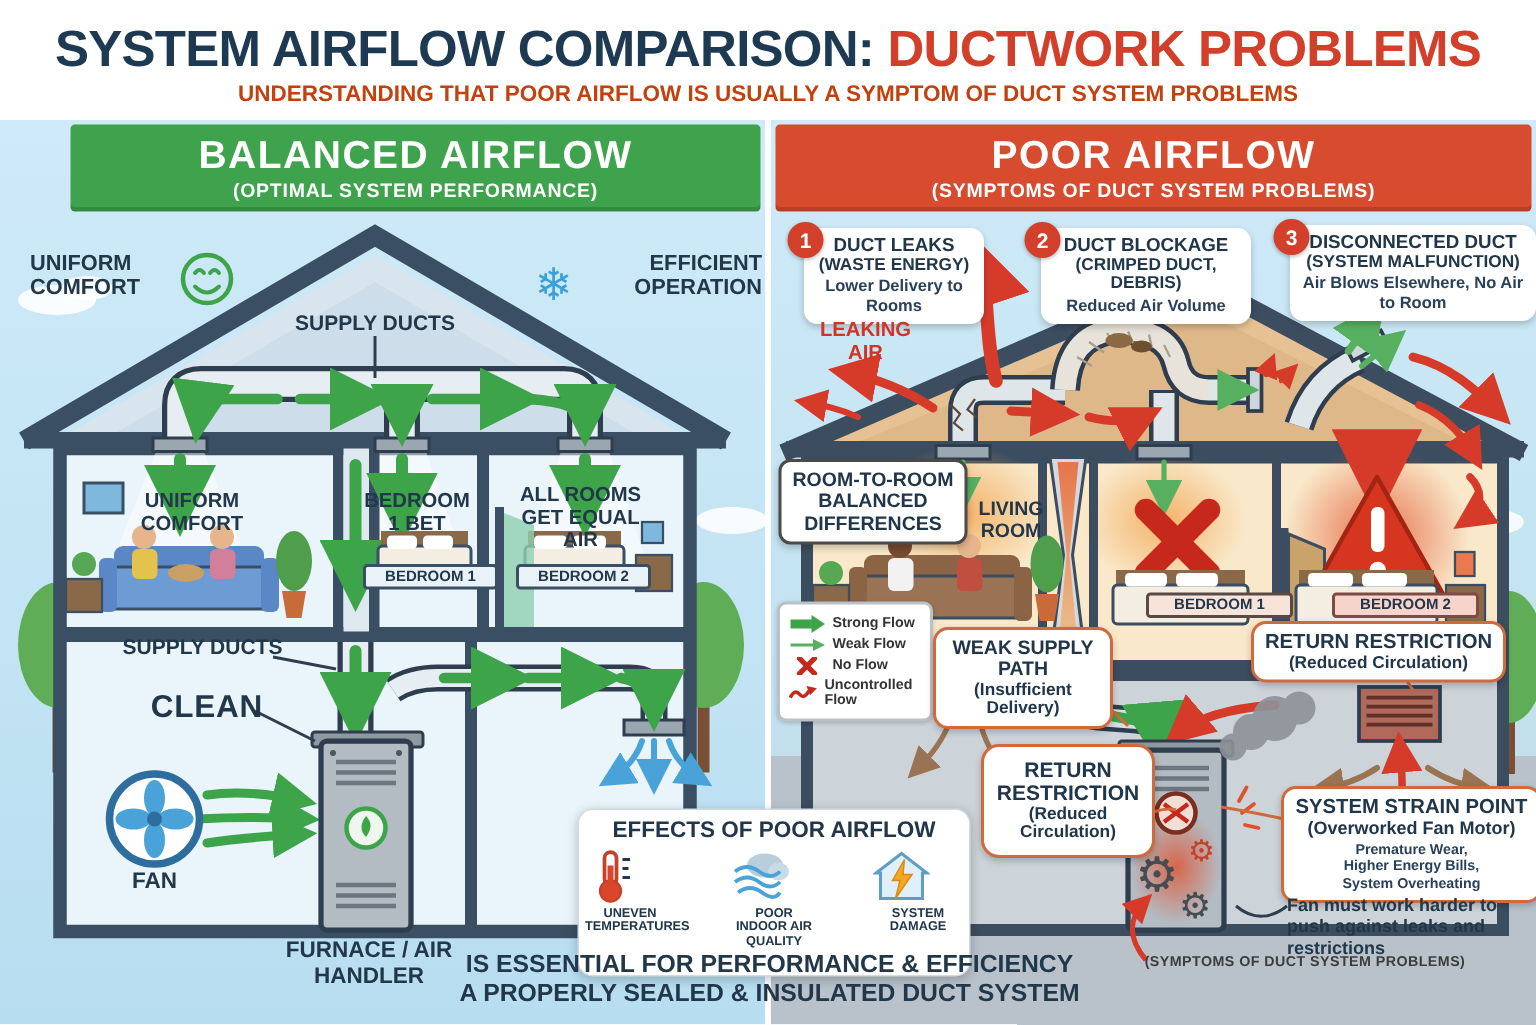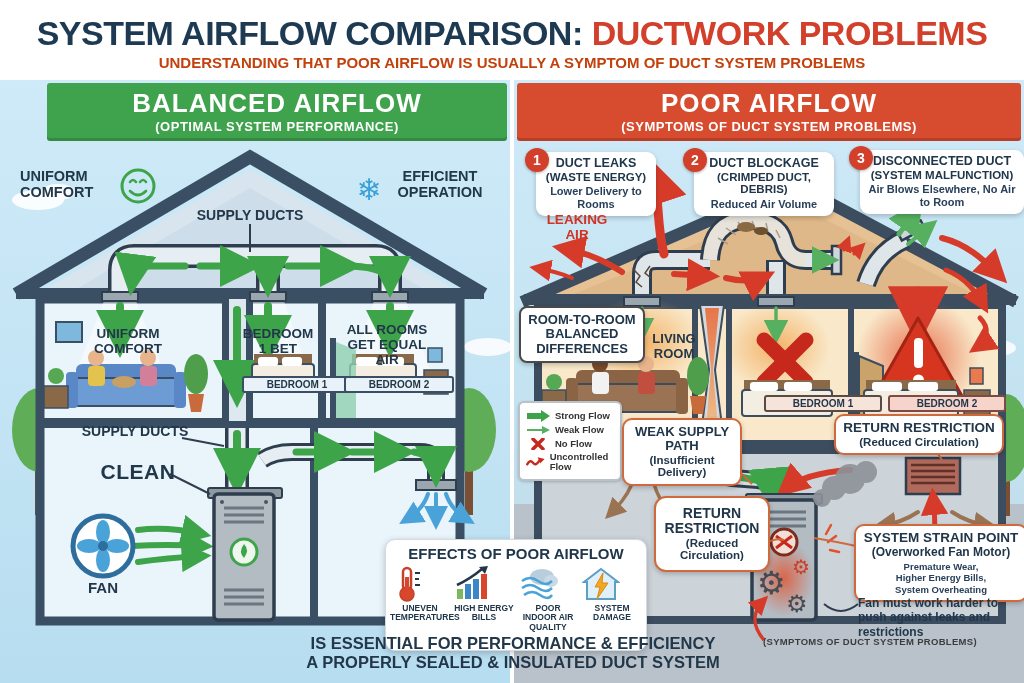--- a/index.html
+++ b/index.html
@@ -19,21 +19,21 @@
               text-align:center;color:#fff;box-shadow:inset 0 -3px 0 rgba(0,0,0,.15);}
   .panel-head .t1{font-size:26px;font-weight:800;letter-spacing:1px;margin-top:5px;}
   .panel-head .t2{font-size:13px;font-weight:700;letter-spacing:.5px;}
   .head-green{background:#3fa24c;margin-left:44px;}
   .head-red{background:#d74b2f;}
   .scene{position:absolute;left:0;top:62px;width:510px;height:541px;}
   
   .lbl{position:absolute;font-weight:800;color:#22384a;text-align:center;line-height:1.12;}
   .lbl-red{color:#d13324;}
   .tag{position:absolute;font-size:10px;font-weight:800;color:#22384a;text-align:center;
-       background:#e9f2f8;border:2px solid #3a4f63;border-radius:3px;padding:1px 21px;}
+       background:#e9f2f8;border:2px solid #3a4f63;border-radius:3px;padding:1px 11px;}
   .tag-pink{background:#f6d3cb;border-color:#7e4a44;}
   
   .callout{position:absolute;background:#fff;border-radius:9px;text-align:center;
            box-shadow:0 2px 5px rgba(0,0,0,.22);padding:5px 6px;}
   .callout .c-title{font-size:12.5px;font-weight:800;color:#20364a;line-height:1.1;}
   .callout .c-sub{font-size:11.5px;font-weight:800;color:#20364a;line-height:1.1;}
   .callout .c-desc{font-size:11px;font-weight:700;color:#28405a;line-height:1.15;margin-top:2px;}
   .callout-orange{border:2.5px solid #d06a3c;}
   .num-badge{position:absolute;left:-11px;top:-4px;width:24px;height:24px;border-radius:50%;
              background:#d2402c;color:#fff;font-size:14px;font-weight:800;line-height:24px;
@@ -226,30 +226,31 @@
         <path d="M170,332 L210,352"></path>
       </g>
     </svg>
 
     <div class="lbl" style="left:20px;top:88px;width:96px;font-size:14.5px;text-align:left;">UNIFORM COMFORT</div>
     <svg class="abs" style="left:118px;top:86px;" width="40" height="40" viewBox="0 0 40 40">
       <circle cx="20" cy="20" r="16" fill="none" stroke="#3da44a" stroke-width="3"></circle>
       <path d="M12,16 q3,-4 6,0 M22,16 q3,-4 6,0 M12,25 q8,8 16,0" fill="none" stroke="#3da44a" stroke-width="2.6" stroke-linecap="round"></path>
     </svg>
     <div class="abs" style="left:352px;top:92px;width:34px;font-size:30px;color:#3aa0d8;text-align:center;">❄</div>
-    <div class="lbl" style="left:388px;top:88px;width:104px;font-size:14.5px;text-align:center;">EFFICIENT OPERATION</div>
+    <div class="lbl" style="left:404px;top:88px;width:104px;font-size:14.5px;text-align:right;">EFFICIENT OPERATION</div>
     <div class="lbl" style="left:185px;top:128px;width:130px;font-size:14px;">SUPPLY DUCTS</div>
     <div class="lbl" style="left:68px;top:246px;width:120px;font-size:13.5px;">UNIFORM COMFORT</div>
     <div class="lbl" style="left:240px;top:246px;width:76px;font-size:13.5px;">BEDROOM 1 BET</div>
     <div class="lbl" style="left:336px;top:242px;width:102px;font-size:13.5px;">ALL ROOMS GET EQUAL AIR</div>
     <div class="tag" style="left:242px;top:296px;width:64px;">BEDROOM 1</div>
     <div class="tag" style="left:344px;top:296px;width:64px;">BEDROOM 2</div>
     <div class="lbl" style="left:80px;top:344px;width:110px;font-size:14px;">SUPPLY DUCTS</div>
     <div class="lbl" style="left:96px;top:380px;width:84px;font-size:21px;letter-spacing:.5px;">CLEAN</div>
     <div class="lbl" style="left:77px;top:500px;width:52px;font-size:15px;">FAN</div>
+    <div class="lbl" style="left:183px;top:546px;width:126px;font-size:15px;">FURNACE / AIR HANDLER</div>
   </div>
 
   <div class="abs panel panel-right">
     <div class="panel-head head-red">
       <div class="t1">POOR AIRFLOW</div>
       <div class="t2">(SYMPTOMS OF DUCT SYSTEM PROBLEMS)</div>
     </div>
 
     <svg class="scene" viewBox="0 0 510 541" width="510" height="541">
       <defs>
@@ -575,31 +576,20 @@
           <rect x="13" y="3" width="8" height="22" rx="4" fill="#fff" stroke="#c6412a" stroke-width="2.5"></rect>
           <circle cx="17" cy="29" r="7" fill="#d8472b" stroke="#c6412a" stroke-width="1.5"></circle>
           <rect x="15" y="12" width="4" height="16" fill="#d8472b"></rect>
           <line x1="25" y1="8" x2="30" y2="8" stroke="#22384a" stroke-width="2"></line>
           <line x1="25" y1="14" x2="29" y2="14" stroke="#22384a" stroke-width="2"></line>
           <line x1="25" y1="20" x2="30" y2="20" stroke="#22384a" stroke-width="2"></line>
         </svg>
         <div class="e-lab">UNEVEN TEMPERATURES</div>
       </div>
       <div class="e-item">
-        <svg width="38" height="38" viewBox="0 0 38 38">
-          <rect x="3" y="24" width="6" height="10" fill="#7cb85c"></rect>
-          <rect x="11" y="19" width="6" height="15" fill="#3b87c8"></rect>
-          <rect x="19" y="14" width="6" height="20" fill="#3b87c8"></rect>
-          <rect x="27" y="9" width="6" height="25" fill="#d8472b"></rect>
-          <path d="M3,20 Q16,14 28,4" fill="none" stroke="#22384a" stroke-width="2.5"></path>
-          <polygon points="25,2 34,1 31,9" fill="#22384a"></polygon>
-        </svg>
-        <div class="e-lab">HIGH ENERGY BILLS</div>
-      </div>
-      <div class="e-item">
         <svg width="40" height="38" viewBox="0 0 40 38">
           <ellipse cx="24" cy="12" rx="12" ry="8" fill="#b9cedd"></ellipse>
           <ellipse cx="33" cy="16" rx="7" ry="6" fill="#c8dae6"></ellipse>
           <path d="M4,16 q8,-6 16,0 t14,0" fill="none" stroke="#4aa3d8" stroke-width="2.5"></path>
           <path d="M4,23 q8,-6 16,0 t14,0" fill="none" stroke="#4aa3d8" stroke-width="2.5"></path>
           <path d="M6,30 q8,-6 16,0 t12,0" fill="none" stroke="#4aa3d8" stroke-width="2.5"></path>
         </svg>
         <div class="e-lab">POOR INDOOR AIR QUALITY</div>
       </div>
       <div class="e-item">

